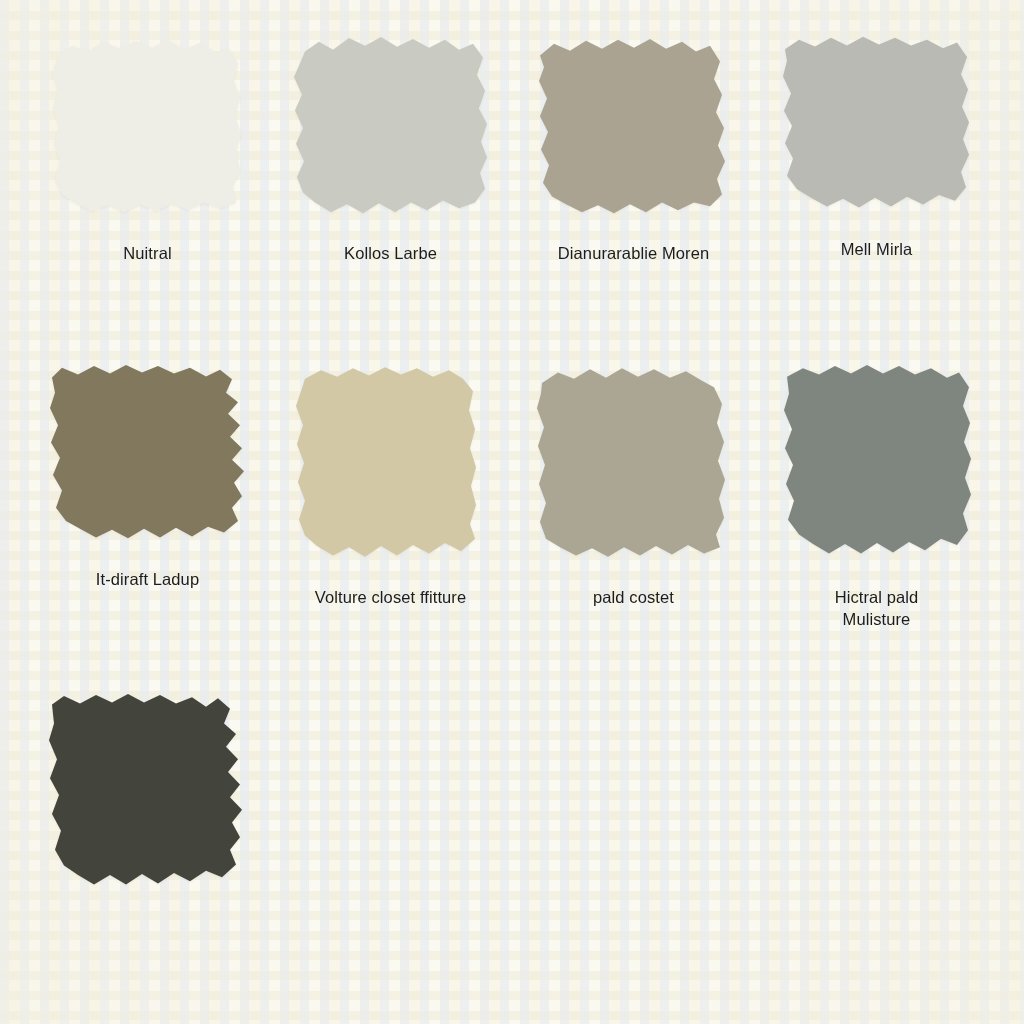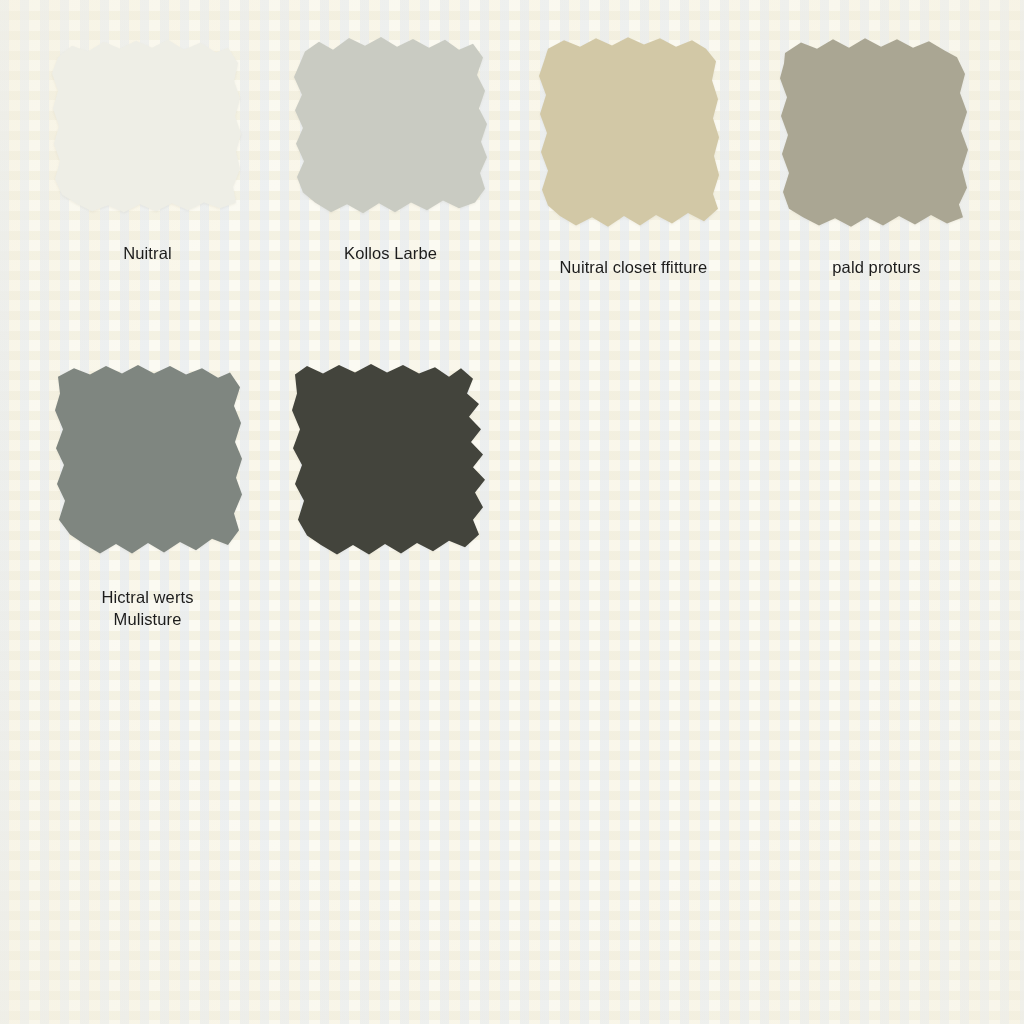--- a/index.html
+++ b/index.html
@@ -114,50 +114,74 @@
 
     <div class="cell r1">
       <div class="swatch-wrap">
         <svg class="swatch" viewBox="0 0 200 190" preserveAspectRatio="none">
           <path d="M14,18 L28,8 L42,16 L58,4 L74,12 L90,3 L106,13 L122,5 L138,14 L154,6 L168,16 L182,10 L192,24 L186,42 L194,58 L188,76 L196,92 L190,110 L196,126 L189,142 L194,158 L184,172 L168,178 L152,170 L136,180 L120,172 L104,182 L88,173 L72,183 L56,174 L40,182 L24,172 L12,162 L6,146 L13,130 L5,112 L12,96 L4,78 L11,62 L3,44 L9,30 Z" fill="#c9cbc2"></path>
         </svg>
       </div>
       <div class="label">Kollos Larbe</div>
     </div>
 
+    <div class="cell r1">
+      <div class="swatch-wrap">
+        <svg class="swatch" viewBox="0 0 200 190" preserveAspectRatio="none">
+          <path d="M6,22 L20,10 L36,17 L52,7 L68,15 L84,6 L100,14 L116,5 L132,15 L148,8 L162,18 L176,12 L186,28 L180,46 L188,62 L182,80 L190,96 L184,114 L191,130 L183,148 L188,164 L176,176 L160,172 L144,180 L128,172 L112,182 L96,174 L80,183 L64,175 L48,182 L32,174 L18,166 L9,152 L15,134 L7,118 L14,100 L6,84 L13,66 L5,48 L10,34 Z" fill="#aba391"></path>
+        </svg>
+      </div>
+      <div class="label">Dianurarablie Moren</div>
+    </div>
 
 
 
+    <div class="cell r2">
+      <div class="swatch-wrap">
+        <svg class="swatch" viewBox="0 0 200 190" preserveAspectRatio="none">
+          <path d="M8,16 L22,6 L38,13 L54,4 L70,12 L86,3 L102,11 L118,4 L134,12 L150,6 L166,15 L180,9 L190,24 L184,42 L191,58 L185,76 L192,92 L186,110 L192,126 L184,144 L189,160 L178,174 L162,168 L146,178 L130,170 L114,180 L98,171 L82,181 L66,172 L50,180 L34,171 L20,162 L10,148 L16,130 L8,114 L15,96 L7,80 L14,62 L6,44 L10,28 Z" fill="#b9bab3"></path>
+        </svg>
+      </div>
+      <div class="label">Mell Mirla</div>
+    </div>
 
+    <div class="cell r2">
+      <div class="swatch-wrap">
+        <svg class="swatch" viewBox="0 0 200 190" preserveAspectRatio="none">
+          <path d="M4,14 L14,4 L30,11 L46,2 L62,10 L78,1 L94,9 L110,2 L126,10 L142,4 L158,13 L172,6 L184,16 L178,30 L190,40 L180,52 L192,64 L182,76 L194,88 L184,100 L196,112 L186,124 L194,138 L184,150 L190,164 L176,176 L160,170 L144,180 L128,171 L112,181 L96,172 L80,182 L64,173 L48,181 L32,172 L18,164 L8,150 L14,132 L5,116 L12,98 L3,82 L10,64 L2,46 L7,30 Z" fill="#81785e"></path>
+        </svg>
+      </div>
+      <div class="label">It-diraft Ladup</div>
+    </div>
 
     <div class="cell r3">
       <div class="swatch-wrap">
         <svg class="swatch" viewBox="0 0 200 190" preserveAspectRatio="none">
           <path d="M14,14 L30,6 L46,12 L62,4 L78,11 L94,3 L110,10 L126,4 L142,12 L158,6 L172,14 L182,26 L178,44 L184,62 L179,80 L185,98 L180,116 L185,134 L179,152 L184,166 L170,178 L154,170 L138,180 L122,172 L106,182 L90,173 L74,183 L58,174 L42,182 L26,173 L14,163 L8,148 L14,130 L7,112 L13,94 L6,76 L12,58 L5,40 L10,26 Z" fill="#d2c8a6"></path>
         </svg>
       </div>
-      <div class="label">Nuitral closet ffitture</div>
+      <div class="label">Volture closet ffitture</div>
     </div>
 
     <div class="cell r3">
       <div class="swatch-wrap">
         <svg class="swatch" viewBox="0 0 200 190" preserveAspectRatio="none">
           <path d="M8,18 L24,8 L40,14 L56,5 L72,13 L88,4 L104,12 L120,5 L136,13 L152,7 L168,16 L180,22 L188,38 L183,56 L190,74 L184,92 L191,110 L185,128 L190,146 L182,162 L186,174 L170,180 L154,172 L138,181 L122,173 L106,182 L90,174 L74,183 L58,175 L42,182 L26,174 L12,166 L6,150 L12,132 L5,114 L11,96 L4,78 L10,60 L3,42 L7,28 Z" fill="#aaa693"></path>
         </svg>
       </div>
-      <div class="label">pald proturs</div>
+      <div class="label">pald costet</div>
     </div>
 
     <div class="cell r3">
       <div class="swatch-wrap">
         <svg class="swatch" viewBox="0 0 200 190" preserveAspectRatio="none">
           <path d="M10,12 L26,4 L42,10 L58,2 L74,9 L90,1 L106,9 L122,2 L138,10 L154,4 L170,13 L182,8 L192,22 L186,40 L193,56 L187,74 L194,90 L188,108 L194,124 L186,142 L191,158 L180,172 L164,166 L148,177 L132,169 L116,179 L100,170 L84,180 L68,171 L52,180 L36,171 L22,162 L11,148 L17,130 L9,114 L16,96 L8,80 L15,62 L7,44 L12,28 Z" fill="#7f8680"></path>
         </svg>
       </div>
-      <div class="label">Hictral werts
+      <div class="label">Hictral pald
 Mulisture</div>
     </div>
 
     <div class="cell r3">
       <div class="swatch-wrap">
         <svg class="swatch" viewBox="0 0 200 190" preserveAspectRatio="none">
           <path d="M4,10 L16,2 L32,9 L48,1 L64,8 L80,0 L96,8 L112,1 L128,9 L144,3 L158,12 L170,4 L182,14 L176,28 L188,38 L178,50 L190,62 L180,74 L192,86 L182,98 L194,110 L184,122 L192,136 L182,148 L188,162 L174,174 L158,168 L142,178 L126,170 L110,180 L94,171 L78,181 L62,172 L46,181 L30,172 L16,163 L7,148 L13,130 L4,114 L11,96 L2,80 L9,62 L1,44 L6,28 Z" fill="#43443c"></path>
         </svg>
       </div>
     </div>

